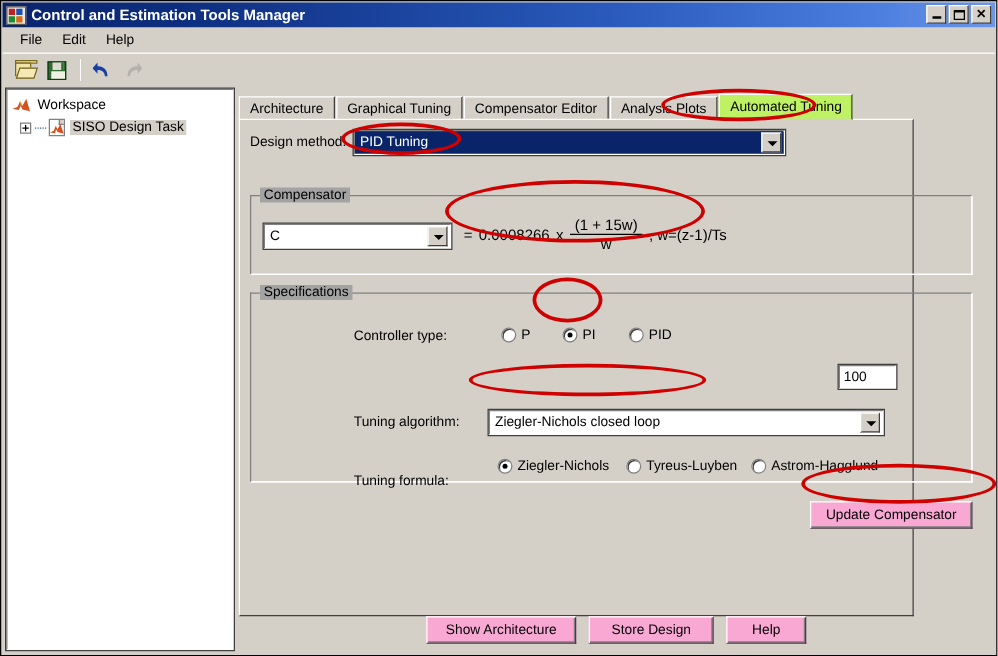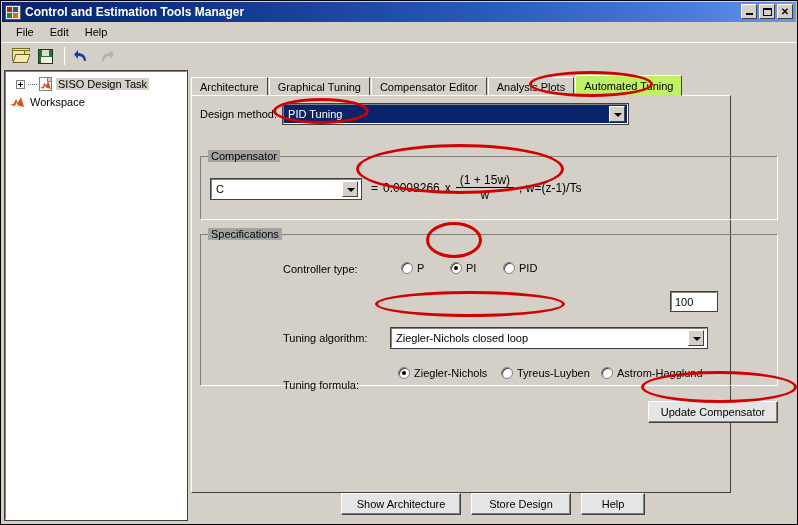--- a/index.html
+++ b/index.html
@@ -235,21 +235,21 @@
     height: 19px; background: #ffffff;
     border-top: 1px solid #808080; border-left: 1px solid #808080;
     border-right: 1px solid #ffffff; border-bottom: 1px solid #ffffff;
     outline: 1px solid #404040;
     display: flex; align-items: center; padding-left: 3px;
     font-size: 11px;
   }
 
   
   .btn {
-    background: #e5e5e5;
+    background: #f9a8d4;
     border-top: 1px solid #ffffff; border-left: 1px solid #ffffff;
     border-right: 1px solid #404040; border-bottom: 1px solid #404040;
     box-shadow: inset -1px -1px 0 #808080;
     font-size: 11px; text-align: center;
     display: flex; align-items: center; justify-content: center;
     white-space: nowrap;
   }
 
   
   .bottom-bar {
@@ -325,39 +325,39 @@
       <span class="ico-redo">
         <svg class="arrow-svg" width="15" height="13" viewBox="0 0 15 13">
           <path d="M3 11 C3 5 7 3 11 3 L11 0 L15 4.5 L11 9 L11 6 C8 6 5.5 7 5 11 Z" fill="#b5b2ab"></path>
         </svg>
       </span>
     </div>
   </div>
 
   <div class="left-panel">
     <div class="tree">
+      <div class="tree-row">
+        <span class="ml-icon">
+          <svg width="14" height="13" viewBox="0 0 14 13">
+            <path d="M0 9 L4 7.5 L6 3 L8 6.5 L11 1 L14 11 L8 9.5 L6.5 6.5 L5 10 Z" fill="#d94f1e"></path>
+            <path d="M6 3 L8 6.5 L6.5 6.5 Z" fill="#f0a01e"></path>
+          </svg>
+        </span>
+        <span class="tree-label">Workspace</span>
+      </div>
       <div class="tree-row child">
         <span class="expander"></span>
         <span class="dotline"></span>
         <span class="doc-icon">
           <span class="fold"></span>
           <svg width="11" height="10" viewBox="0 0 11 10">
             <path d="M0 8 L3 6.5 L4.6 2.5 L6 5.5 L8.2 1 L11 9 L6 7.5 L5 5.5 L3.8 8.5 Z" fill="#d94f1e"></path>
           </svg>
         </span>
         <span class="tree-label selected">SISO Design Task</span>
-      </div>
-      <div class="tree-row">
-        <span class="ml-icon">
-          <svg width="14" height="13" viewBox="0 0 14 13">
-            <path d="M0 9 L4 7.5 L6 3 L8 6.5 L11 1 L14 11 L8 9.5 L6.5 6.5 L5 10 Z" fill="#d94f1e"></path>
-            <path d="M6 3 L8 6.5 L6.5 6.5 Z" fill="#f0a01e"></path>
-          </svg>
-        </span>
-        <span class="tree-label">Workspace</span>
       </div>
     </div>
   </div>
 
   <div class="right-panel">
 
     <div class="tabstrip">
       <div class="tab">Architecture</div>
       <div class="tab">Graphical Tuning</div>
       <div class="tab">Compensator Editor</div>

